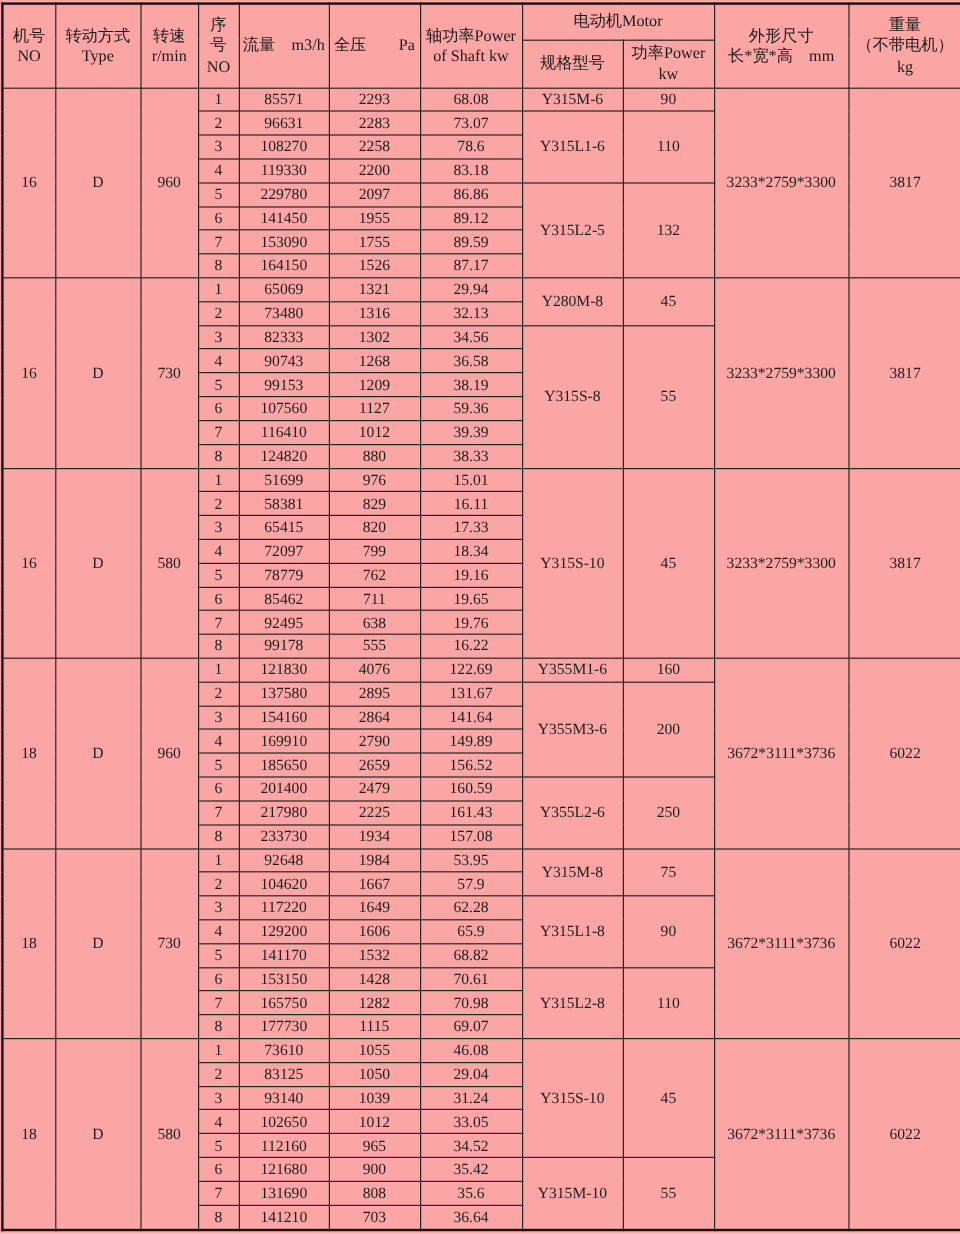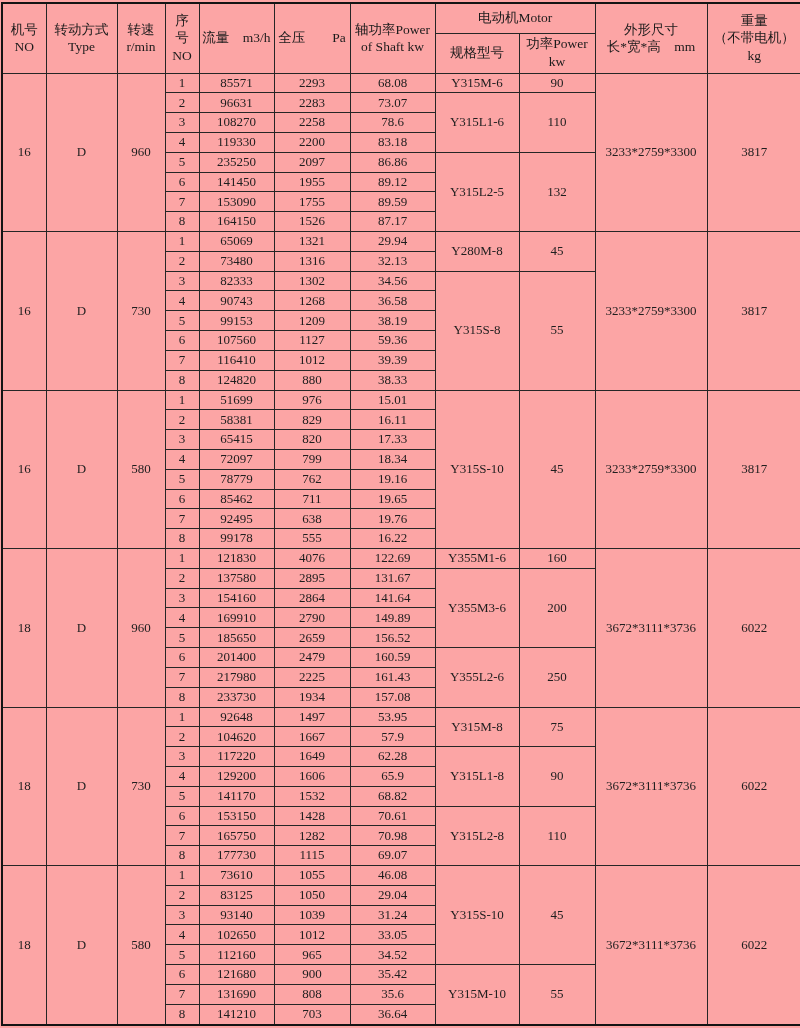--- a/index.html
+++ b/index.html
@@ -117,21 +117,21 @@
           <td>78.6</td>
         </tr>
         <tr>
           <td>4</td>
           <td>119330</td>
           <td>2200</td>
           <td>83.18</td>
         </tr>
         <tr>
           <td class="m-top">5</td>
-          <td class="m-top">235250</td>
+          <td class="m-top">229780</td>
           <td class="m-top">2097</td>
           <td class="m-top">86.86</td>
           <td rowspan="4" class="m-top">Y315L2-5</td>
           <td rowspan="4" class="m-top">132</td>
         </tr>
         <tr>
           <td>6</td>
           <td>141450</td>
           <td>1955</td>
           <td>89.12</td>
@@ -318,21 +318,21 @@
           <td>233730</td>
           <td>1934</td>
           <td>157.08</td>
         </tr>
         <tr>
           <td rowspan="8" class="g-top">18</td>
           <td rowspan="8" class="g-top">D</td>
           <td rowspan="8" class="g-top">730</td>
           <td class="g-top">1</td>
           <td class="g-top">92648</td>
-          <td class="g-top">1497</td>
+          <td class="g-top">1984</td>
           <td class="g-top">53.95</td>
           <td rowspan="2" class="g-top">Y315M-8</td>
           <td rowspan="2" class="g-top">75</td>
           <td rowspan="8" class="g-top">3672*3111*3736</td>
           <td rowspan="8" class="g-top">6022</td>
         </tr>
         <tr>
           <td>2</td>
           <td>104620</td>
           <td>1667</td>

